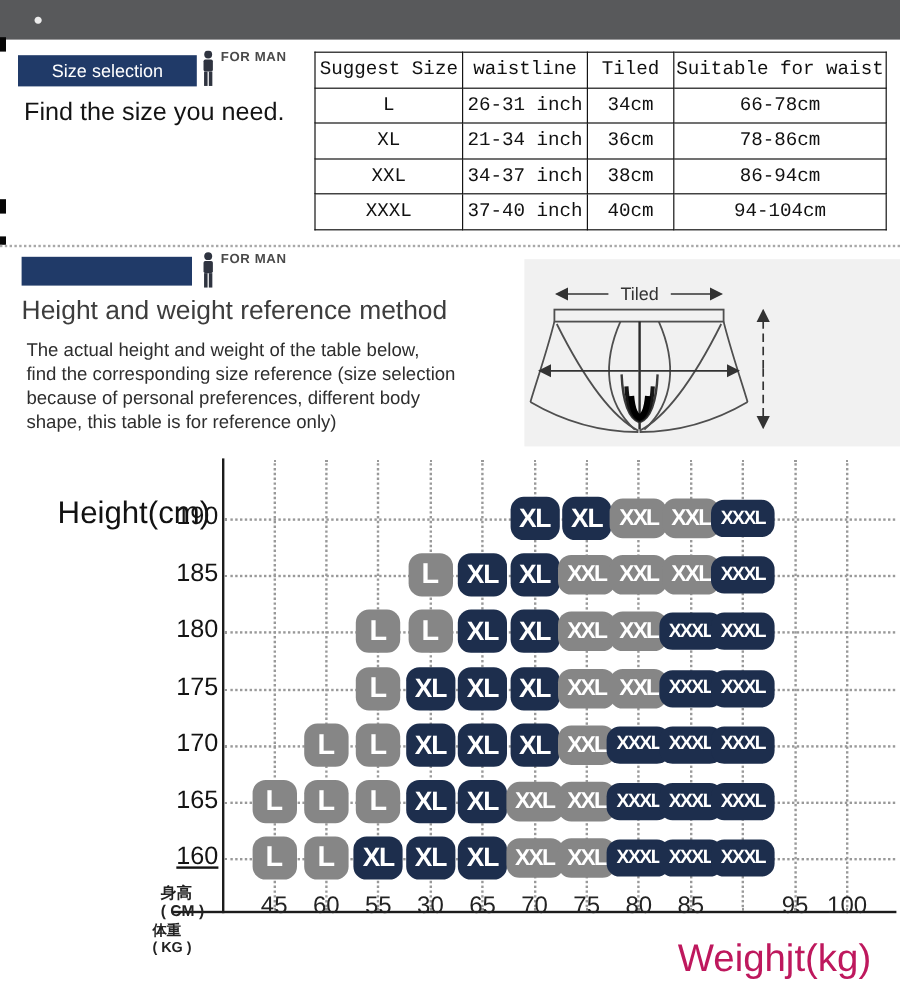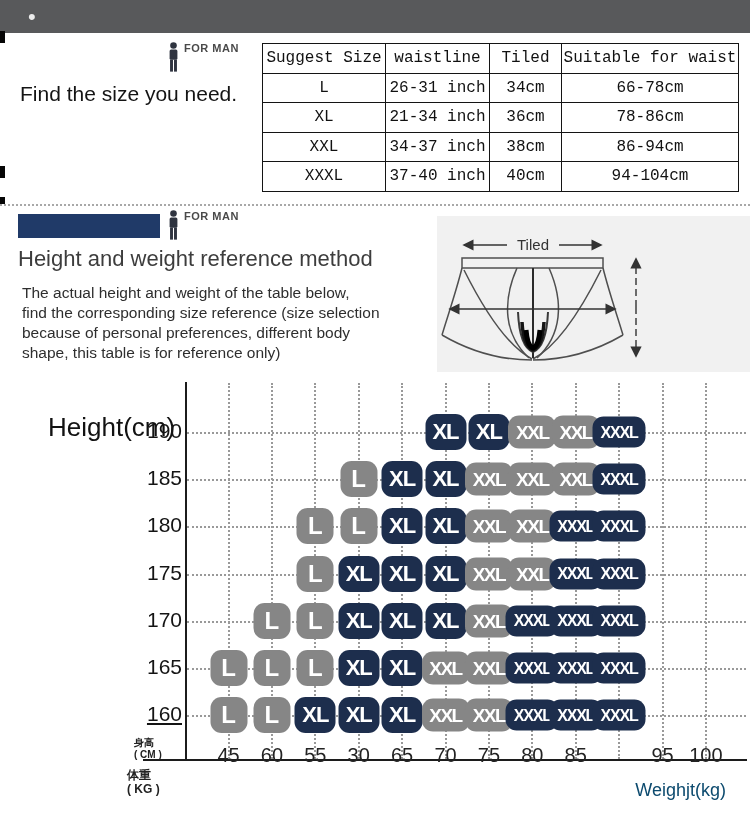--- a/index.html
+++ b/index.html
@@ -53,39 +53,42 @@
   .gl-v{position:absolute;top:5px;height:376px;width:0;border-left:2px dotted #999;}
   .gl-h{position:absolute;left:187px;width:559px;height:0;border-top:2px dotted #999;}
   .ytick{position:absolute;left:108px;width:74px;text-align:right;font-size:21px;color:#141414;}
   .xtick{position:absolute;top:366px;width:44px;text-align:center;font-size:20px;color:#232323;}
   .badge{position:absolute;display:flex;align-items:center;justify-content:center;color:#fff;
          font-weight:bold;border-radius:11px;transform:translate(-50%,-50%);line-height:1;}
   .badge.s-L{width:37px;height:36px;font-size:24px;}
   .badge.s-XL{width:41px;height:36px;font-size:22px;letter-spacing:-1px;}
   .badge.s-XXL{width:48px;height:33px;font-size:19px;letter-spacing:-1.5px;}
   .badge.s-XXXL{width:53px;height:31px;font-size:16px;letter-spacing:-1.2px;}
-  .unit-y{position:absolute;left:134px;top:359px;font-size:10px;font-weight:bold;color:#222;
+  .unit-y{position:absolute;left:134px;top:359px;font-size:13px;font-weight:bold;color:#222;
           line-height:1.15;}
   .unit-x{position:absolute;left:127px;top:391px;font-size:12px;font-weight:bold;color:#222;
           line-height:1.15;}
-  .chart-title-x{position:absolute;right:24px;top:402px;font-size:18px;color:#0c4a6e;}
+  .chart-title-x{position:absolute;right:24px;top:402px;font-size:32px;color:#be185d;}
 </style>
 </head>
 <body>
 
 <div id="page">
 
   <div class="topbar">
     <span class="bullet">•</span>
   </div>
 
   <div class="edge-mark" style="top:31px;height:12px;"></div>
   <div class="edge-mark" style="top:166px;height:12px;"></div>
   <div class="edge-mark" style="top:197px;height:7px;"></div>
 
+  <div id="badge1" class="navy-rect">
+    <span>Size selection</span>
+  </div>
   <div id="forman1" class="forman">
     <svg viewBox="0 0 16 40" aria-hidden="true">
       <g fill="#2f3440">
         <circle cx="8" cy="4.6" r="4.4"></circle>
         <rect x="2.8" y="10" width="10.4" height="13.5" rx="2"></rect>
         <rect x="3.4" y="23.5" width="3.9" height="16"></rect>
         <rect x="8.7" y="23.5" width="3.9" height="16"></rect>
       </g>
     </svg>
     <span class="fm-label">FOR MAN</span>

